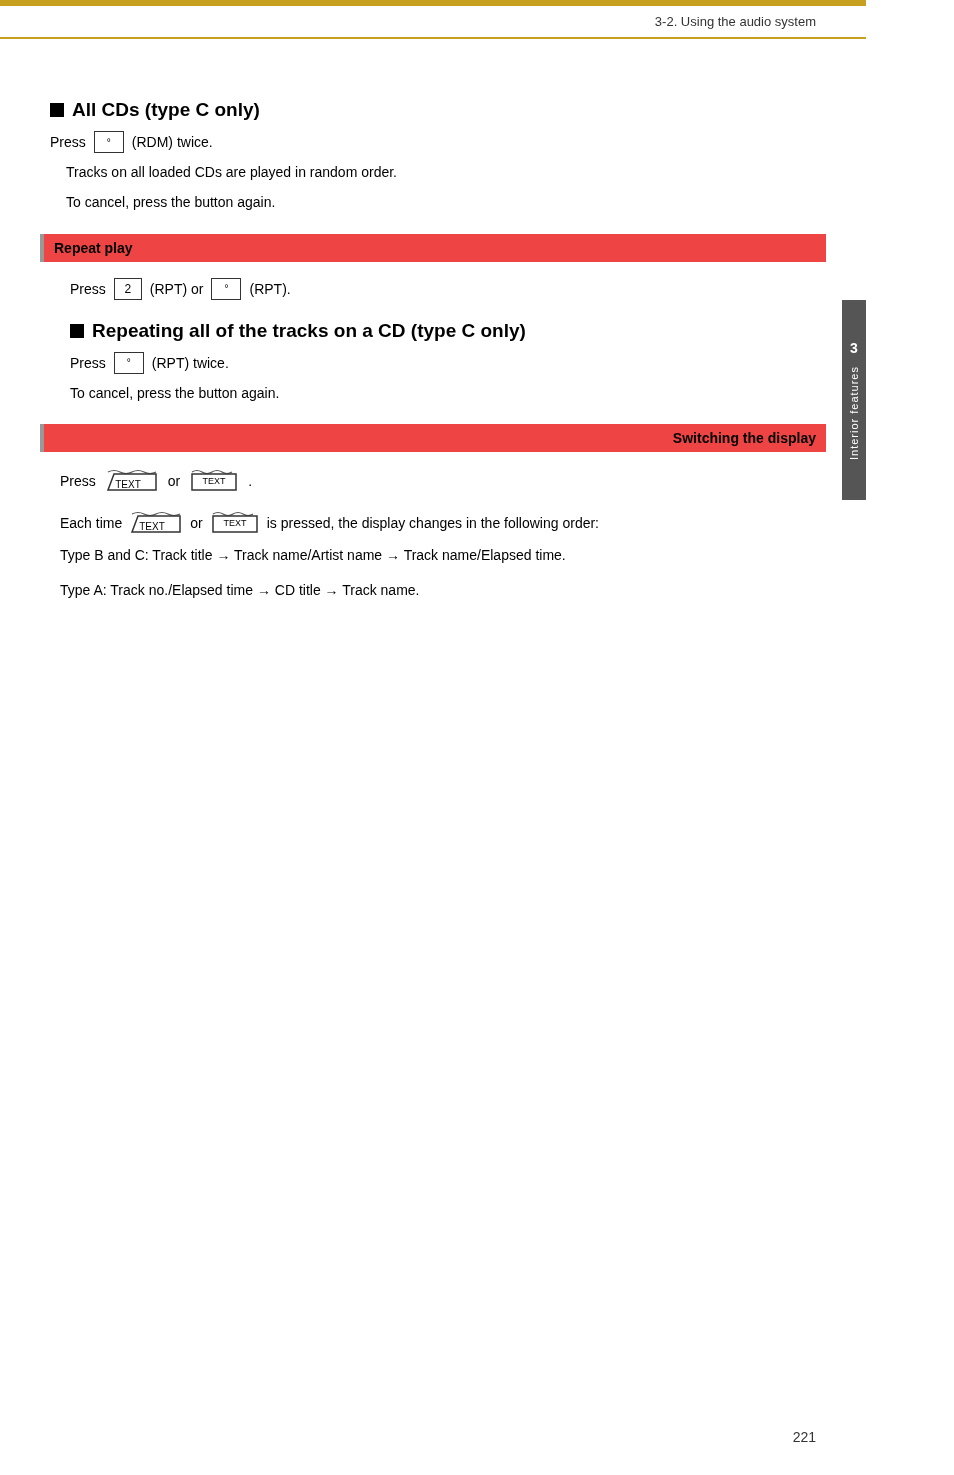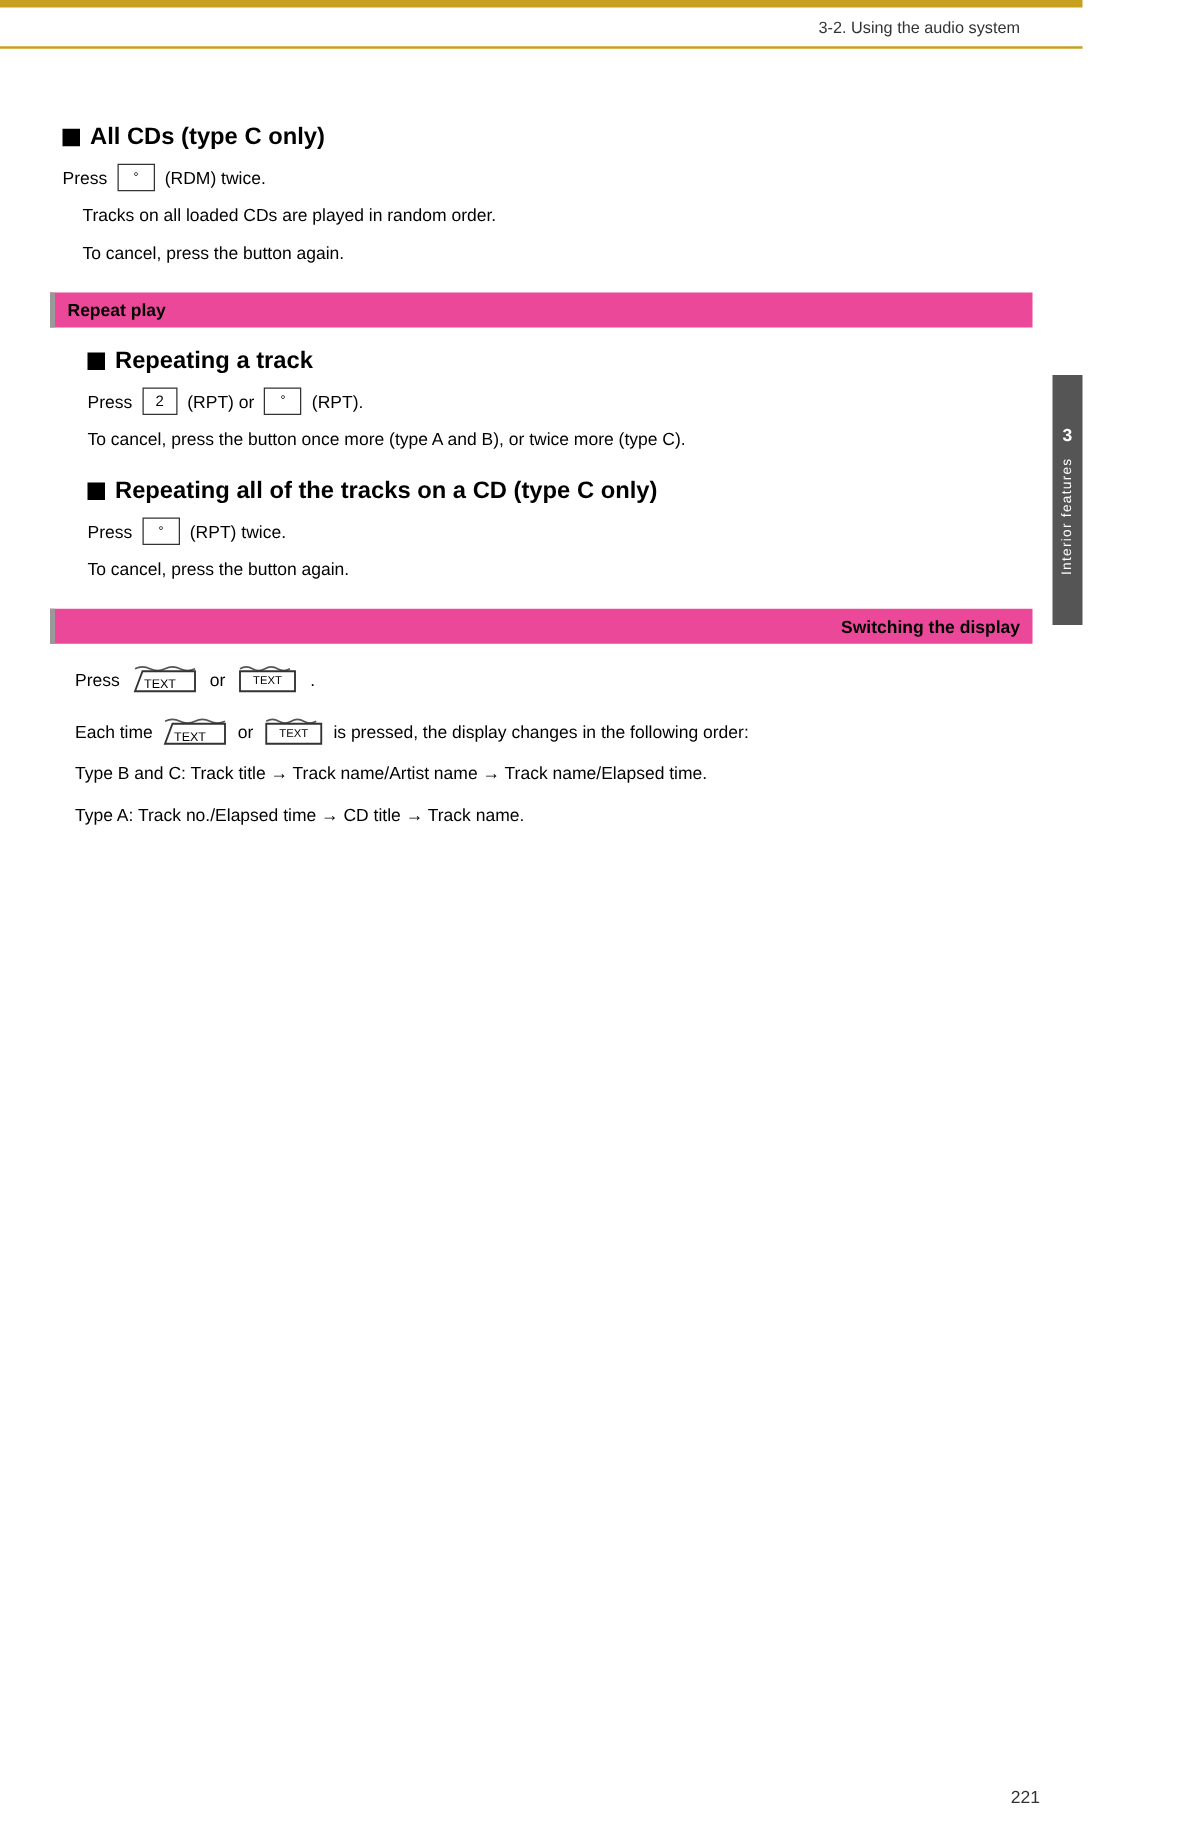--- a/index.html
+++ b/index.html
@@ -66,21 +66,21 @@
 
     
     .main-content {
       margin-left: 40px;
       margin-right: 40px;
       padding-top: 30px;
     }
 
     
     .section-heading-bar {
-      background: #ec4899;
+      background: #ef4444;
       border-left: 4px solid #999999;
       padding: 6px 10px;
       font-size: 14px;
       font-weight: bold;
       margin-bottom: 16px;
       margin-top: 20px;
     }
 
     
     .subsection {
@@ -160,21 +160,21 @@
       font-size: 14px;
       line-height: 1.6;
       margin-bottom: 8px;
       text-align: justify;
     }
 
     
     .page-number {
       position: absolute;
       bottom: 30px;
-      right: 34px;
+      right: 50px;
       font-size: 14px;
       color: #333333;
     }
 
     
     .section-content {
       padding-left: 20px;
       padding-right: 20px;
     }
   </style>
@@ -213,38 +213,29 @@
       </div>
     </div>
 
     <div class="section-heading-bar">
       <span>Repeat play</span>
     </div>
 
     <div class="section-content">
 
       <div class="subsection">
-        <div class="subsection-title">
-          <span class="black-square"></span>
-          <span>Repeating a track</span>
-        </div>
         <div class="press-line">
           <span>Press</span>
           <span class="btn-box" style="font-size:12px;">2</span>
           <span>(RPT) or</span>
           <span class="btn-box-dot">
             <span style="font-size:10px;">°</span>
           </span>
           <span>(RPT).</span>
         </div>
-        <div style="padding-left: 0px;">
-          <div class="body-text">
-            <span>To cancel, press the button once more (type A and B), or twice more (type C).</span>
-          </div>
-        </div>
       </div>
 
       <div class="subsection">
         <div class="subsection-title">
           <span class="black-square"></span>
           <span>Repeating all of the tracks on a CD (type C only)</span>
         </div>
         <div class="press-line">
           <span>Press</span>
           <span class="btn-box-dot">

